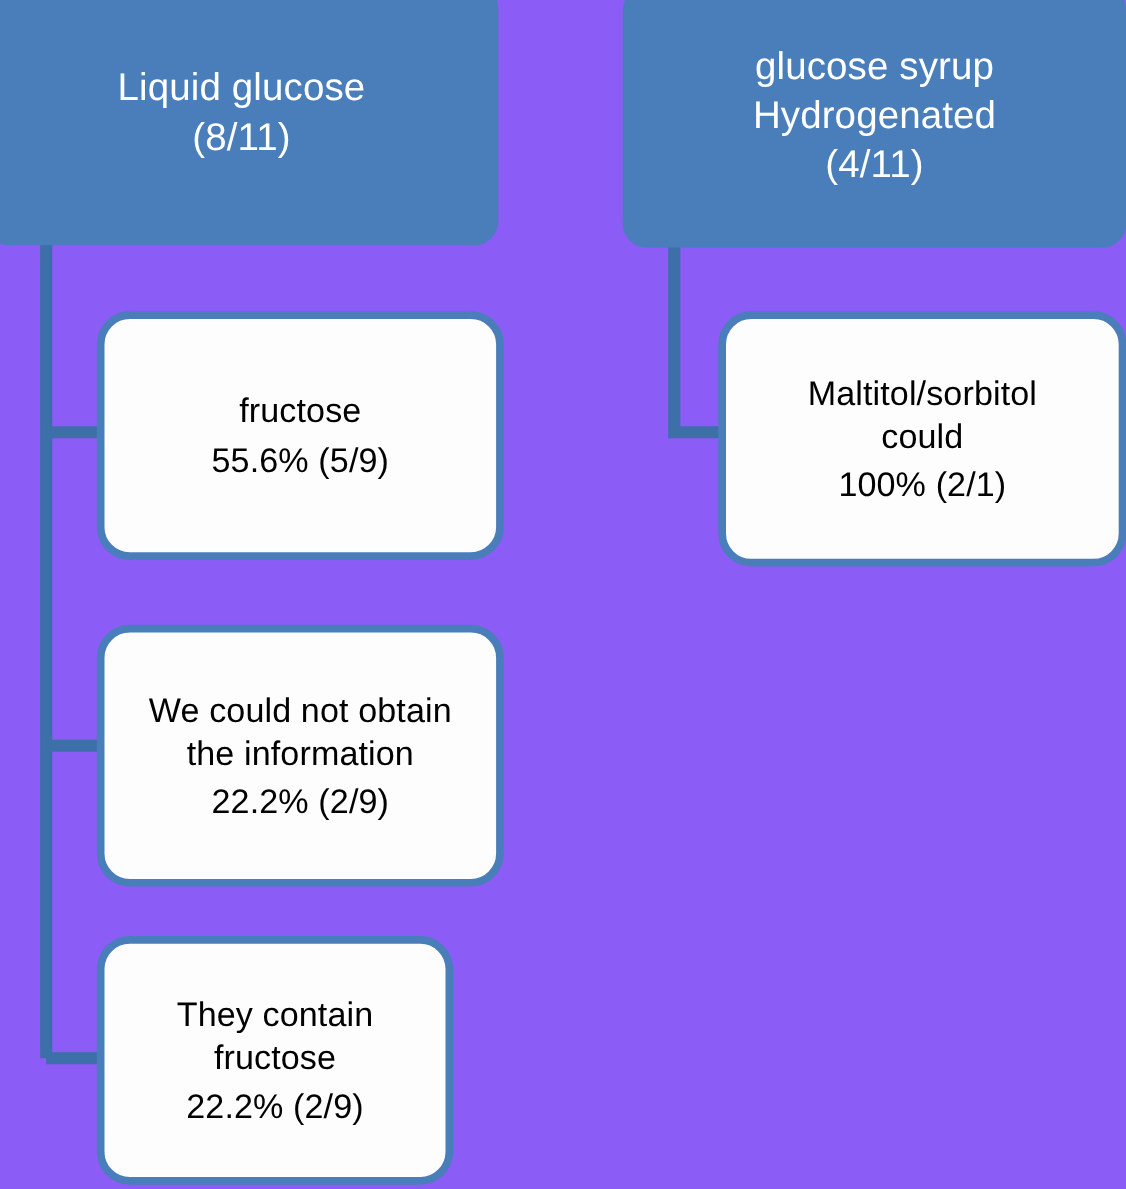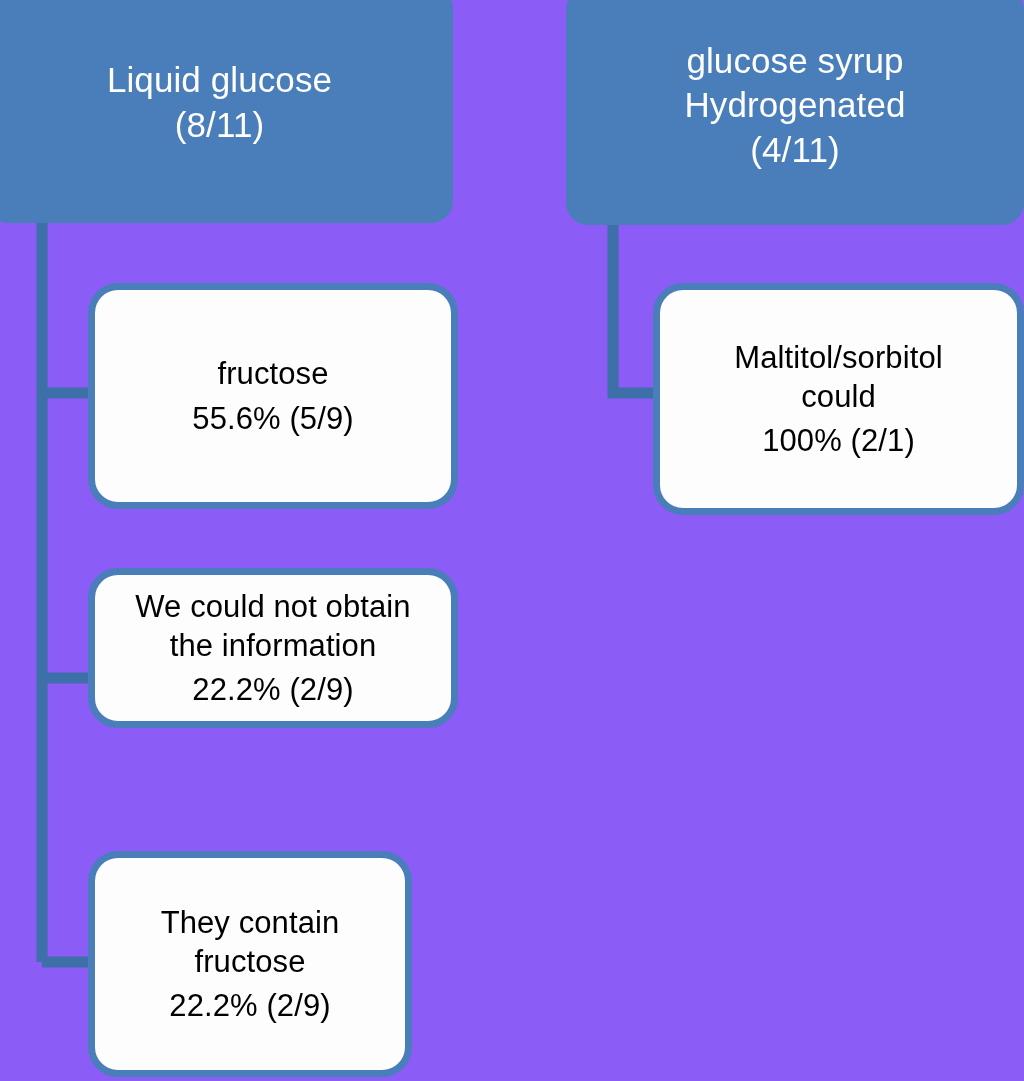--- a/index.html
+++ b/index.html
@@ -73,21 +73,21 @@
     padding-bottom: 4px;
   }
   #node-parent-right {
     left: 566px;
     top: -12px;
     width: 458px;
     height: 237px;
     padding-bottom: 2px;
   }
   #node-child-l1 { left: 88px;  top: 283px; width: 370px; height: 226px; }
-  #node-child-l2 { left: 88px;  top: 568px; width: 370px; height: 160px; }
+  #node-child-l2 { left: 88px;  top: 568px; width: 370px; height: 238px; }
   #node-child-l3 { left: 88px;  top: 851px; width: 324px; height: 226px; }
   #node-child-r1 { left: 653px; top: 283px; width: 371px; height: 232px; }
 </style>
 </head>
 <body>
 
 <div id="diagram">
 
   <svg id="connectors" viewBox="0 0 1024 1081" width="1024" height="1081" xmlns="http://www.w3.org/2000/svg">
     <g fill="none" stroke="#3D6FA8" stroke-width="11" stroke-linecap="butt">

